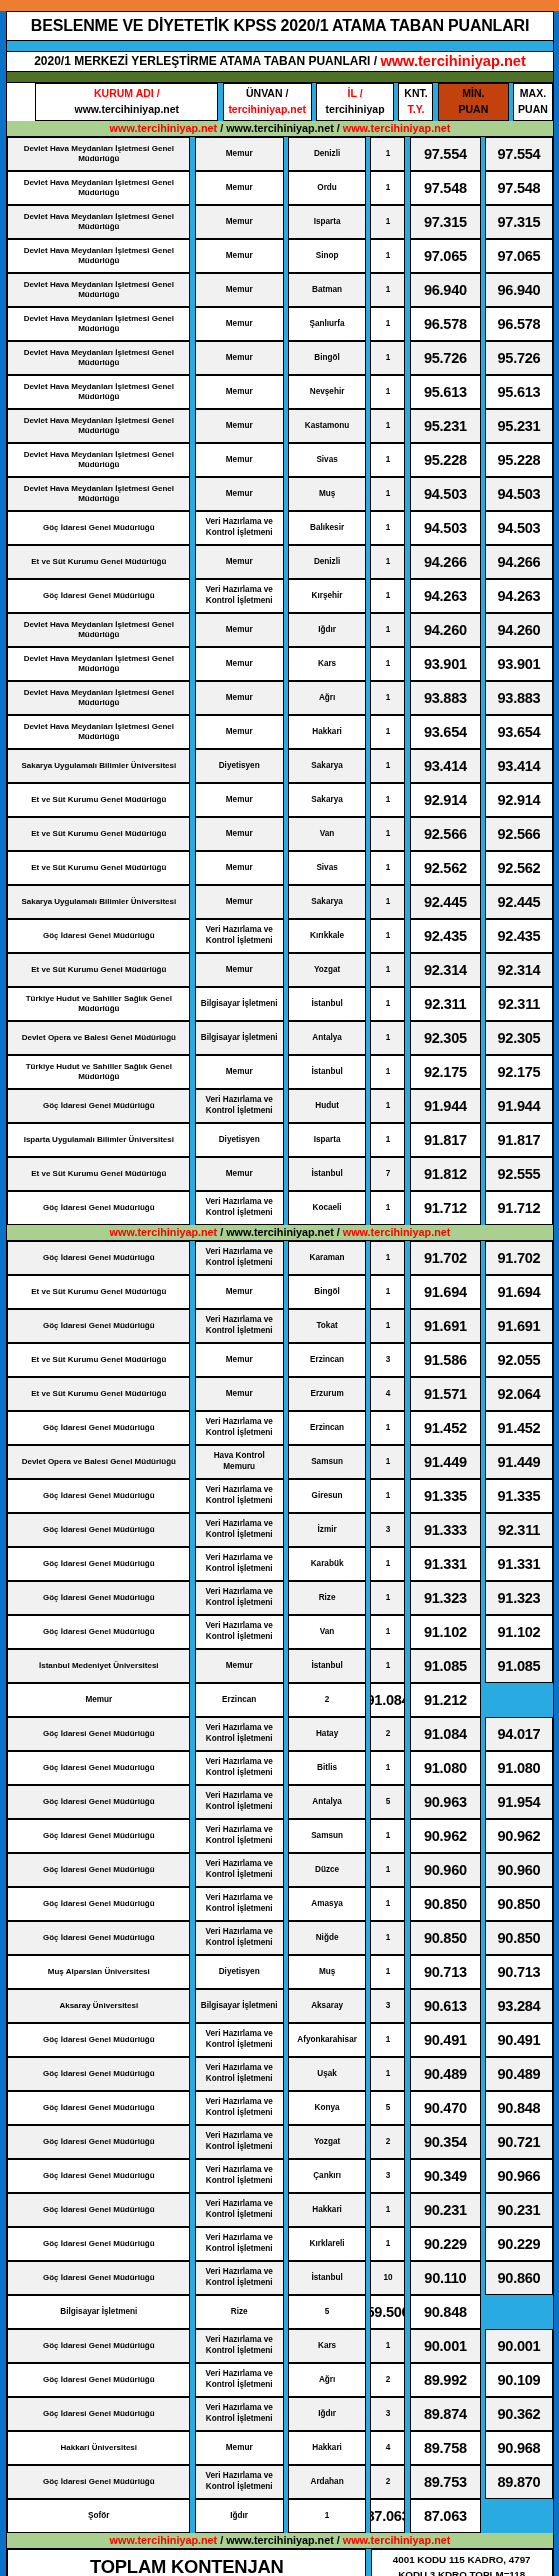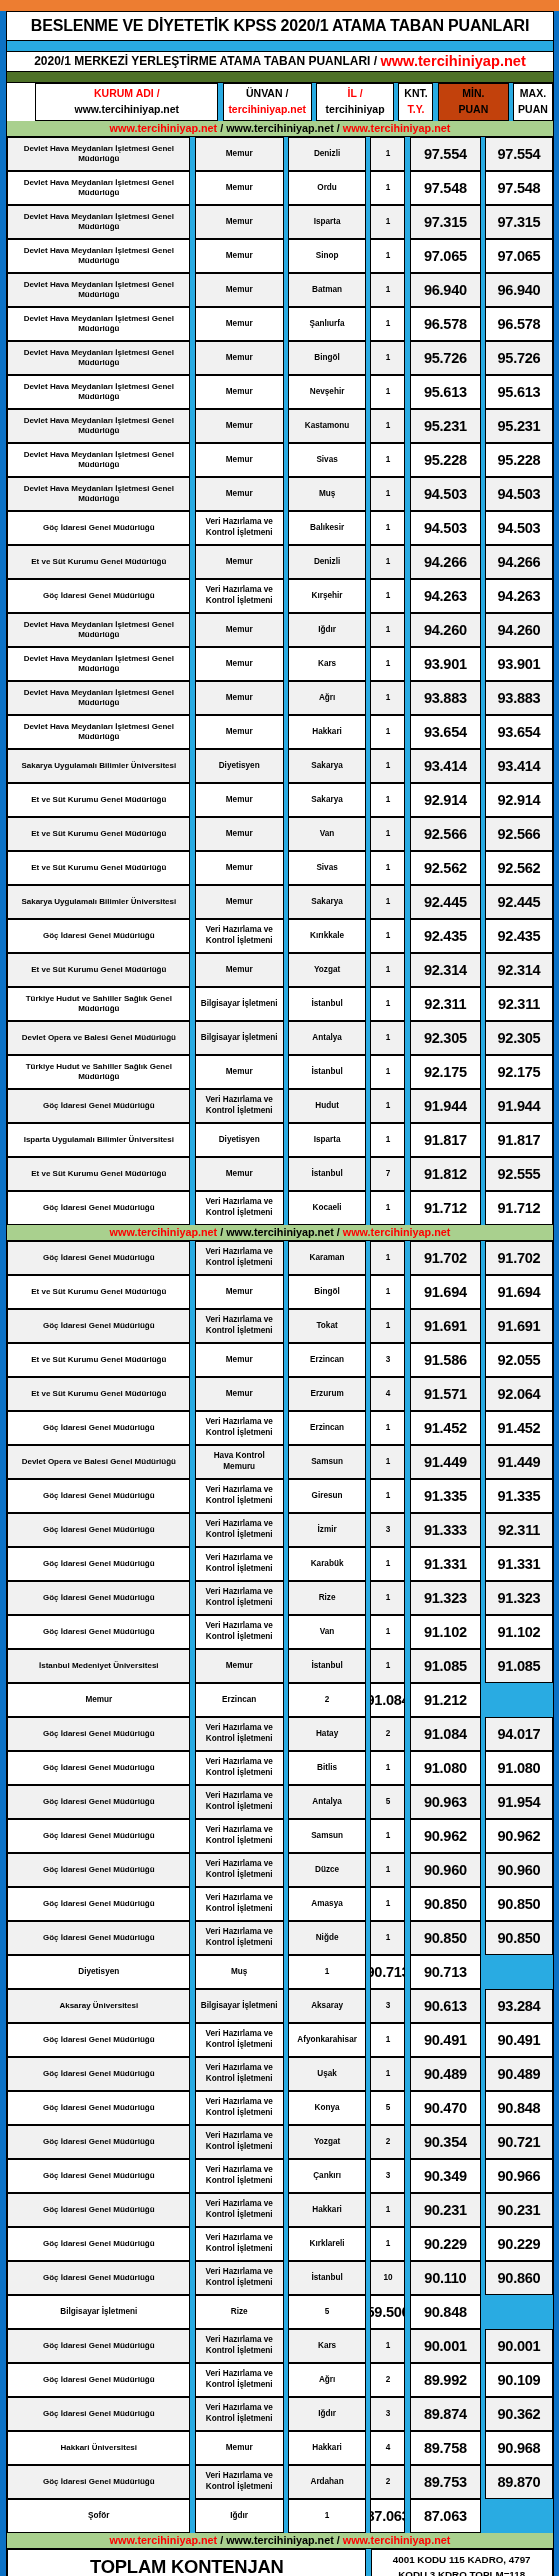--- a/index.html
+++ b/index.html
@@ -509,20 +509,21 @@
   </div>
           <div class="grid row shade">
     <div class="cell c-kurum">Göç İdaresi Genel Müdürlüğü</div>
     <div class="cell c-unvan">Veri Hazırlama ve Kontrol İşletmeni</div>
     <div class="cell c-il">Niğde</div>
     <div class="cell c-knt">1</div>
     <div class="cell c-min">90.850</div>
     <div class="cell c-max">90.850</div>
   </div>
           <div class="grid row">
+    <div class="cell c-kurum">Muş Alparslan Üniversitesi</div>
     <div class="cell c-unvan">Diyetisyen</div>
     <div class="cell c-il">Muş</div>
     <div class="cell c-knt">1</div>
     <div class="cell c-min">90.713</div>
     <div class="cell c-max">90.713</div>
   </div>
           <div class="grid row shade">
     <div class="cell c-kurum">Aksaray Üniversitesi</div>
     <div class="cell c-unvan">Bilgisayar İşletmeni</div>
     <div class="cell c-il">Aksaray</div>

